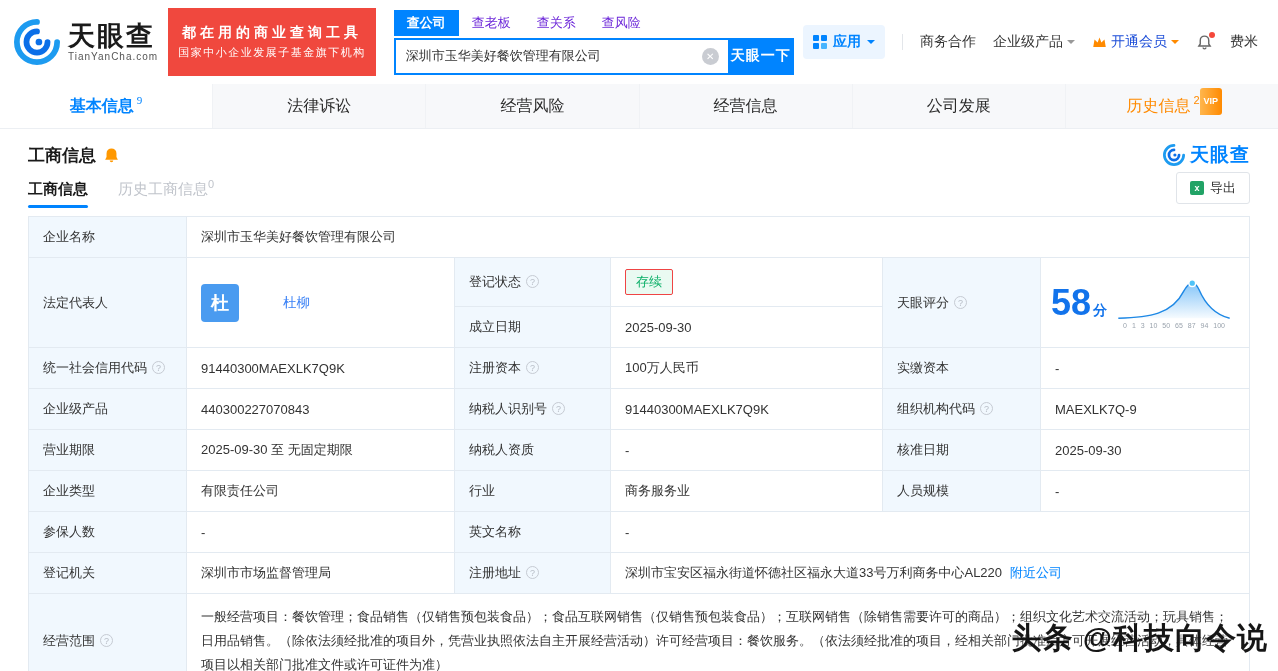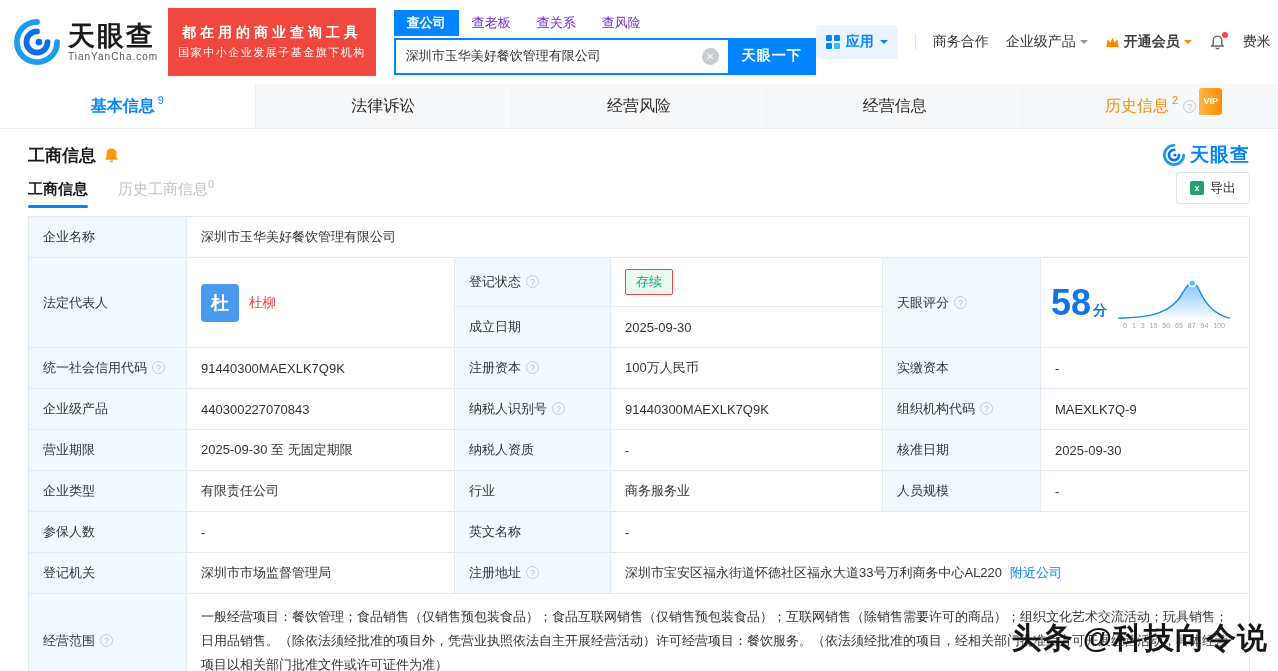--- a/index.html
+++ b/index.html
@@ -24,38 +24,38 @@
 
   .search-wrap { margin-left:18px; }
   .search-tabs { display:flex; margin-bottom:2px; }
   .search-tab { font-size:13px; padding:4px 13px; color:#6d28d9; cursor:pointer; }
   .search-tab.active { background:#0084ff; color:#fff; font-weight:bold; }
   .search-row { display:flex; }
   .search-box { position:relative; }
   .search-input { width:334px; height:37px; border:2px solid #0084ff; border-right:none; padding:0 32px 0 10px; font-size:13px; color:#333; outline:none; }
   .clear-icon { position:absolute; right:9px; top:10px; width:17px; height:17px; border-radius:50%; background:#c9ccd2; color:#fff; font-size:10px; line-height:17px; text-align:center; cursor:pointer; }
   .clear-icon::before { content:"✕"; }
-  .search-btn { width:88px; height:37px; background:#0084ff; color:#fff; border:none; font-size:14px; font-weight:bold; cursor:pointer; letter-spacing:1px;text-align:center; }
+  .search-btn { width:66px; height:37px; background:#0084ff; color:#fff; border:none; font-size:14px; font-weight:bold; cursor:pointer; letter-spacing:1px;text-align:center; }
 
   .topnav { margin-left:auto; display:flex; align-items:center; gap:17px; font-size:14px; color:#333; white-space:nowrap; }
   .app-chip { display:flex; align-items:center; gap:6px; background:#ecf5ff; color:#0084ff; padding:8px 10px; border-radius:4px; cursor:pointer; font-weight:bold; }
   .v-divider { width:1px; height:16px; background:#e3e6ea; }
   .nav-item { display:flex; align-items:center; gap:4px; cursor:pointer; }
-  .nav-vip { color:#404040; font-weight:bold; }
+  .nav-vip { color:#1d4ed8; font-weight:normal; }
   .caret { width:0; height:0; border:4px solid transparent; border-top-color:#999; margin-top:4px; }
   .caret.blue { border-top-color:#0084ff; }
   .caret.orange { border-top-color:#ff8a00; }
   .bell-wrap { position:relative; cursor:pointer; display:flex; }
   .red-dot { position:absolute; top:-2px; right:-2px; width:6px; height:6px; border-radius:50%; background:#f5483b; }
 
   
   .main-tabs { display:flex; height:45px; background:#f7f8fa; border-bottom:1px solid #eceff3; }
   .main-tab { flex:1; display:flex; align-items:center; justify-content:center; font-size:16px; color:#2b2b2b; cursor:pointer; position:relative; border-right:1px solid #f0f2f5; }
   .main-tab:last-child { border-right:none; }
-  .main-tab.active { background:#fff; color:#0084ff; font-weight:bold; }
+  .main-tab.active { background:#fff; color:#0084ff; font-weight:bold;font-family:Liberation Serif, serif; }
   .main-tab.orange { color:#ff8a00; }
   .tab-badge { font-size:11px; margin-left:3px; transform:translateY(-6px); font-weight:normal; }
   .vip-tag { position:absolute; top:4px; right:56px; background:linear-gradient(90deg,#ffb64d,#ff8a00); color:#fff; font-size:9px; font-weight:bold; padding:8px 4px; border-radius:3px 3px 3px 0; line-height:1.2; }
   .q { display:inline-block; width:13px; height:13px; border-radius:50%; border:1px solid #c6cbd3; color:#b7bdc6; font-size:9px; line-height:12px; text-align:center; margin-left:5px; vertical-align:1px; cursor:pointer; }
   .q::before { content:"?"; }
 
   
   .section-header { display:flex; align-items:center; padding:13px 28px 2px; }
   .section-title { font-size:17px; font-weight:bold; color:#1a1a1a; }
   .bell-badge { width:17px; height:17px; margin-left:7px; }
@@ -72,21 +72,21 @@
   .export-btn { margin-left:auto; margin-bottom:4px; display:flex; align-items:center; gap:6px; border:1px solid #e0e4e9; background:#fff; border-radius:3px; padding:6px 13px; font-size:13px; color:#333; cursor:pointer; }
   .excel-ic { width:14px; height:14px; background:#21a366; border-radius:2px; color:#fff; font-size:9px; font-weight:bold; line-height:14px; text-align:center; }
   .excel-ic::before { content:"x"; }
 
   
   .info-table { width:1222px; margin:8px 28px 0; border-collapse:collapse; table-layout:fixed; font-size:13px; }
   .info-table td { border:1px solid #e3eaf1; padding:11px 14px; color:#333; vertical-align:middle; word-break:break-all; }
   .info-table td.lbl { background:#f1f8fe; }
   .rep { display:flex; align-items:center; gap:10px; }
   .rep-avatar { width:38px; height:38px; border-radius:4px; background:#4a9bf0; color:#fff; font-size:18px; font-weight:bold; display:flex; align-items:center; justify-content:center; cursor:pointer; }
-  .rep-name { color:#ef4444; font-size:13.5px; }
+  .rep-name { color:#3b82f6; font-size:13.5px;margin-left:34px; }
   .status-badge { display:inline-block; padding:3px 10px; color:#0eb06a; background:#eafaf2; border:1px solid #ef4444; border-radius:2px; font-size:13px; }
   .score-cell { padding:4px 10px !important; }
   .score-inner { display:flex; align-items:center; gap:8px; }
   .score-num { color:#1273eb; font-weight:bold; font-size:36px; line-height:1; cursor:pointer; }
   .score-unit { font-size:14px; font-weight:bold; margin-left:2px; }
   .score-chart { display:flex; flex-direction:column; align-items:center; }
   .score-axis { font-size:7px; color:#9aa3ad; word-spacing:3px; margin-top:-2px; white-space:nowrap; }
   .addr-link { color:#0084ff; margin-left:8px; white-space:nowrap; }
   .scope-text { line-height:1.85; }
 
@@ -176,20 +176,23 @@
     <span class="tab-badge" style="color:#0084ff;">9</span>
   </div>
   <div class="main-tab">
     <span>法律诉讼</span>
   </div>
   <div class="main-tab">
     <span>经营风险</span>
   </div>
   <div class="main-tab">
     <span>经营信息</span>
+  </div>
+  <div class="main-tab">
+    <span>公司发展</span>
   </div>
   <div class="main-tab orange">
     <span class="vip-tag">VIP</span>
     <span>历史信息</span>
     <span class="tab-badge" style="color:#ff8a00;">2</span>
     <span class="q"></span>
   </div>
 </nav>
 
 <div class="section-header">

